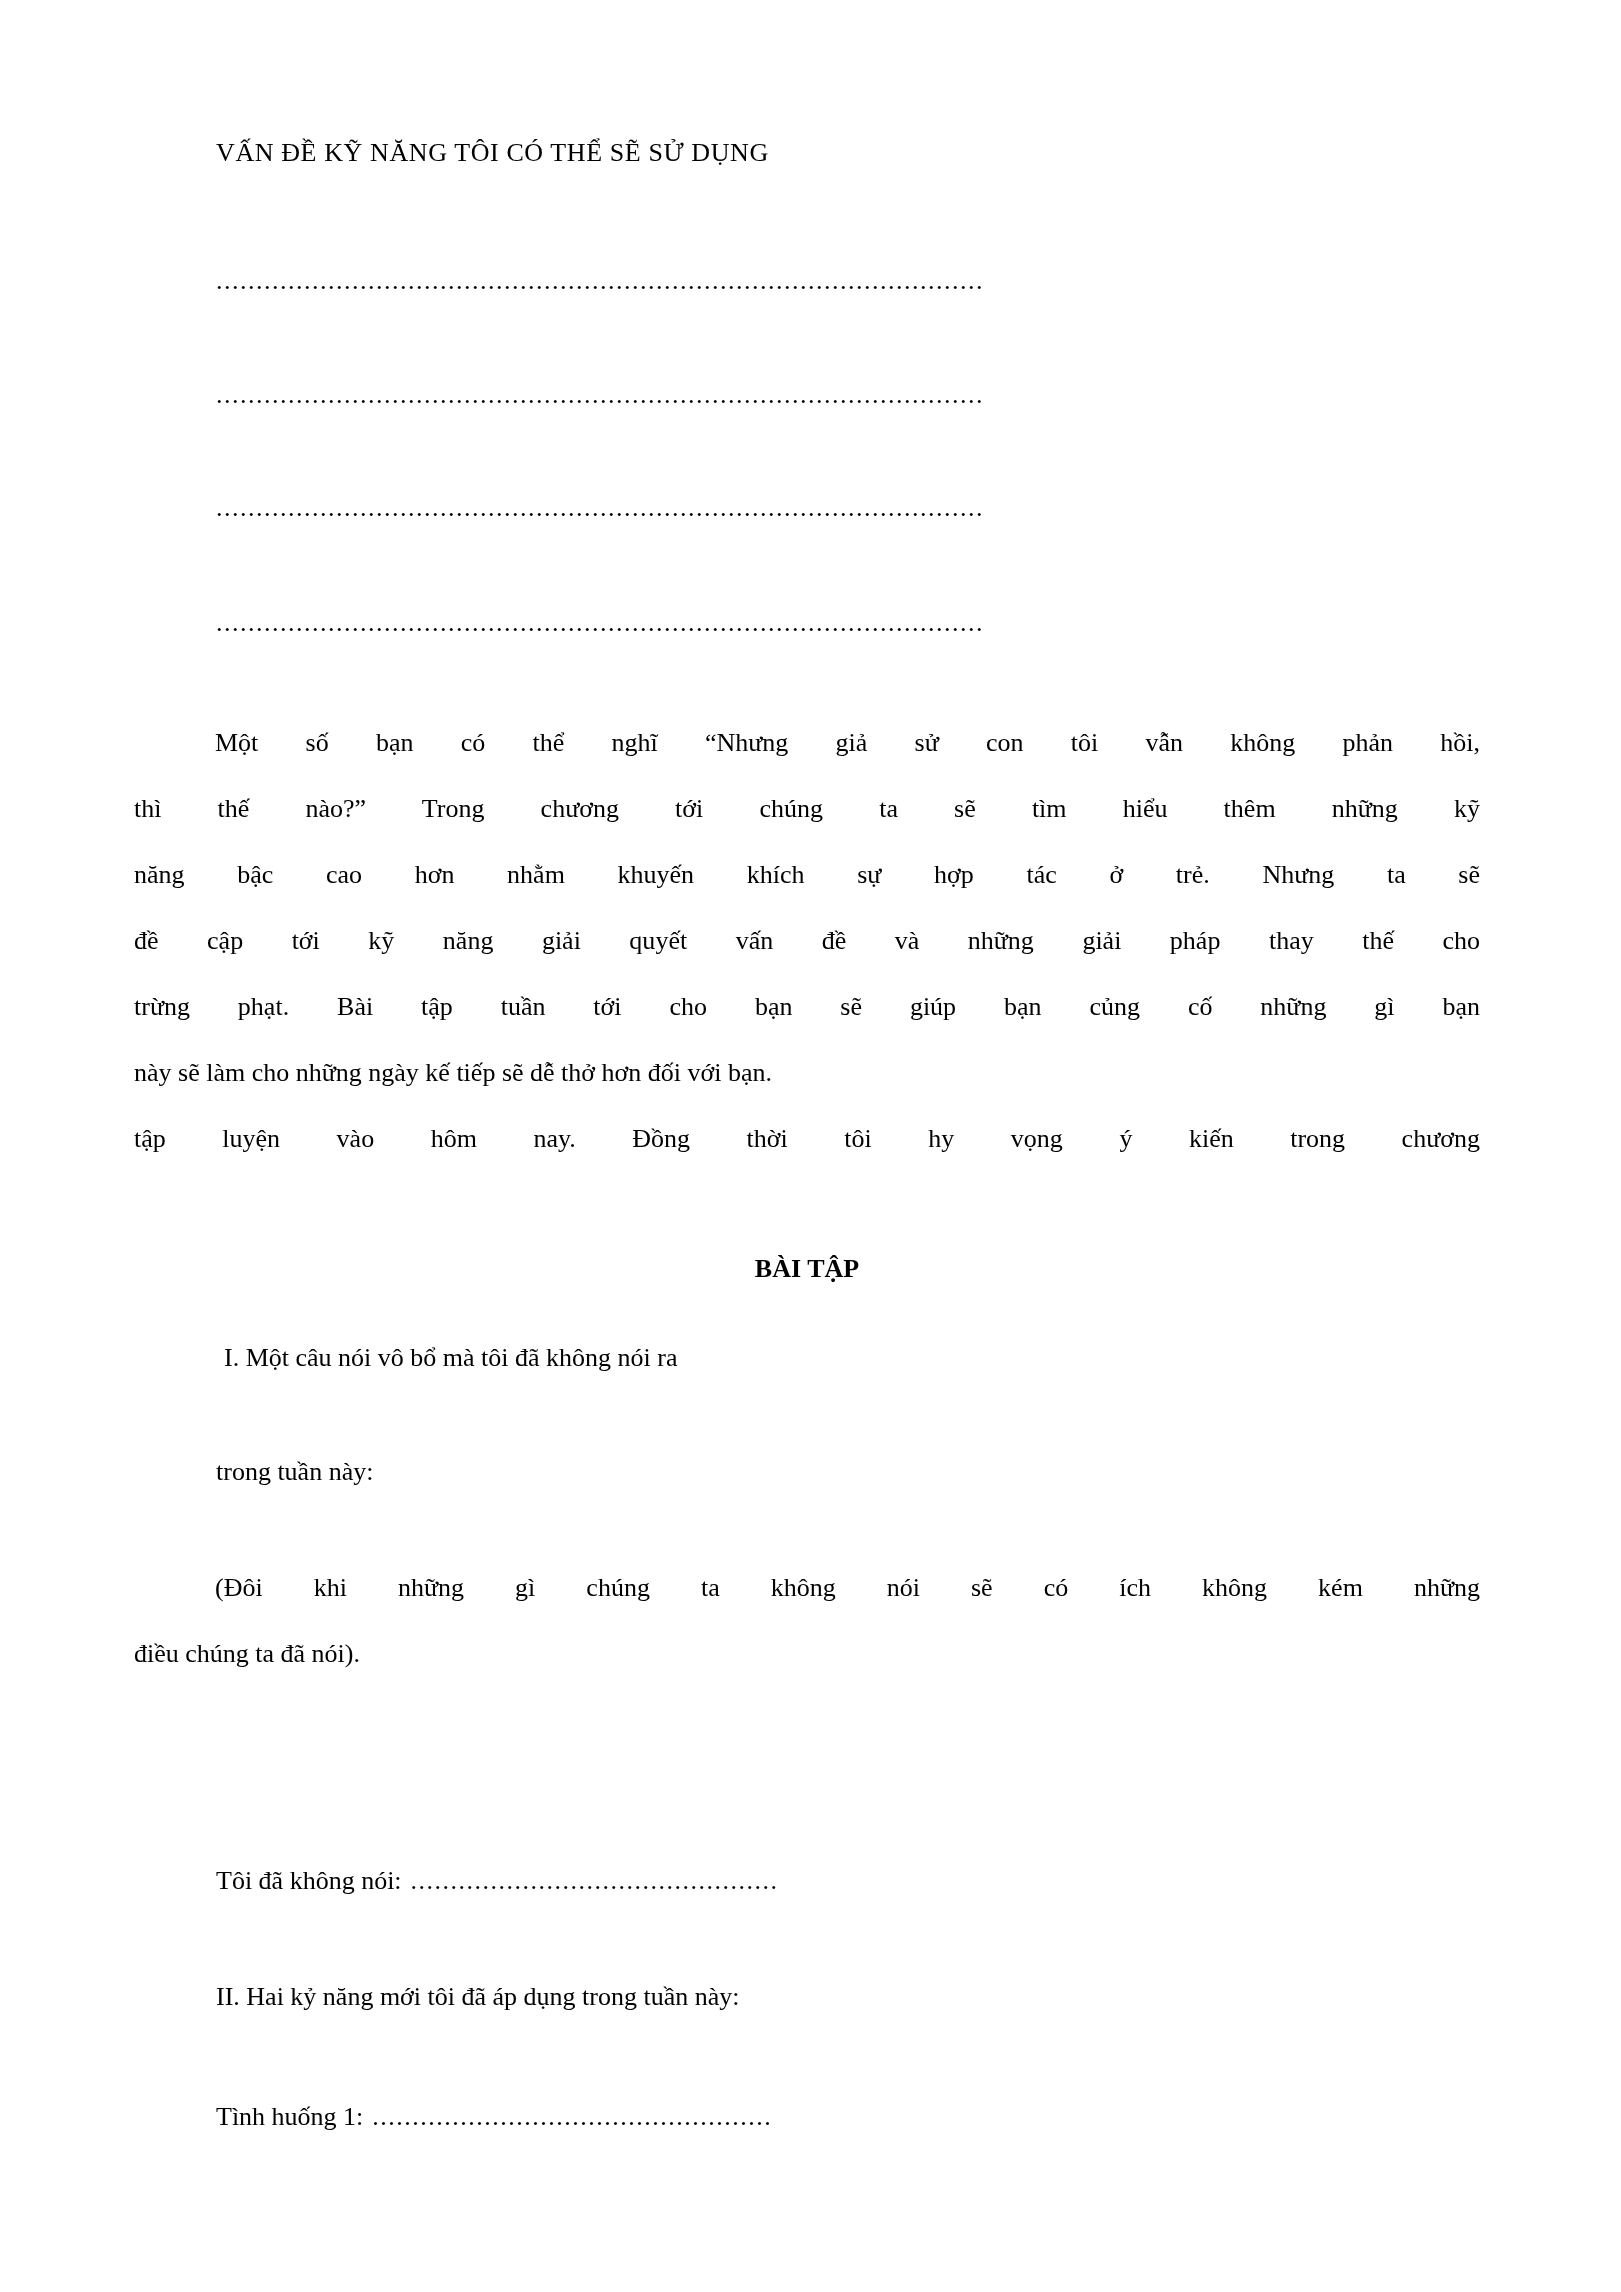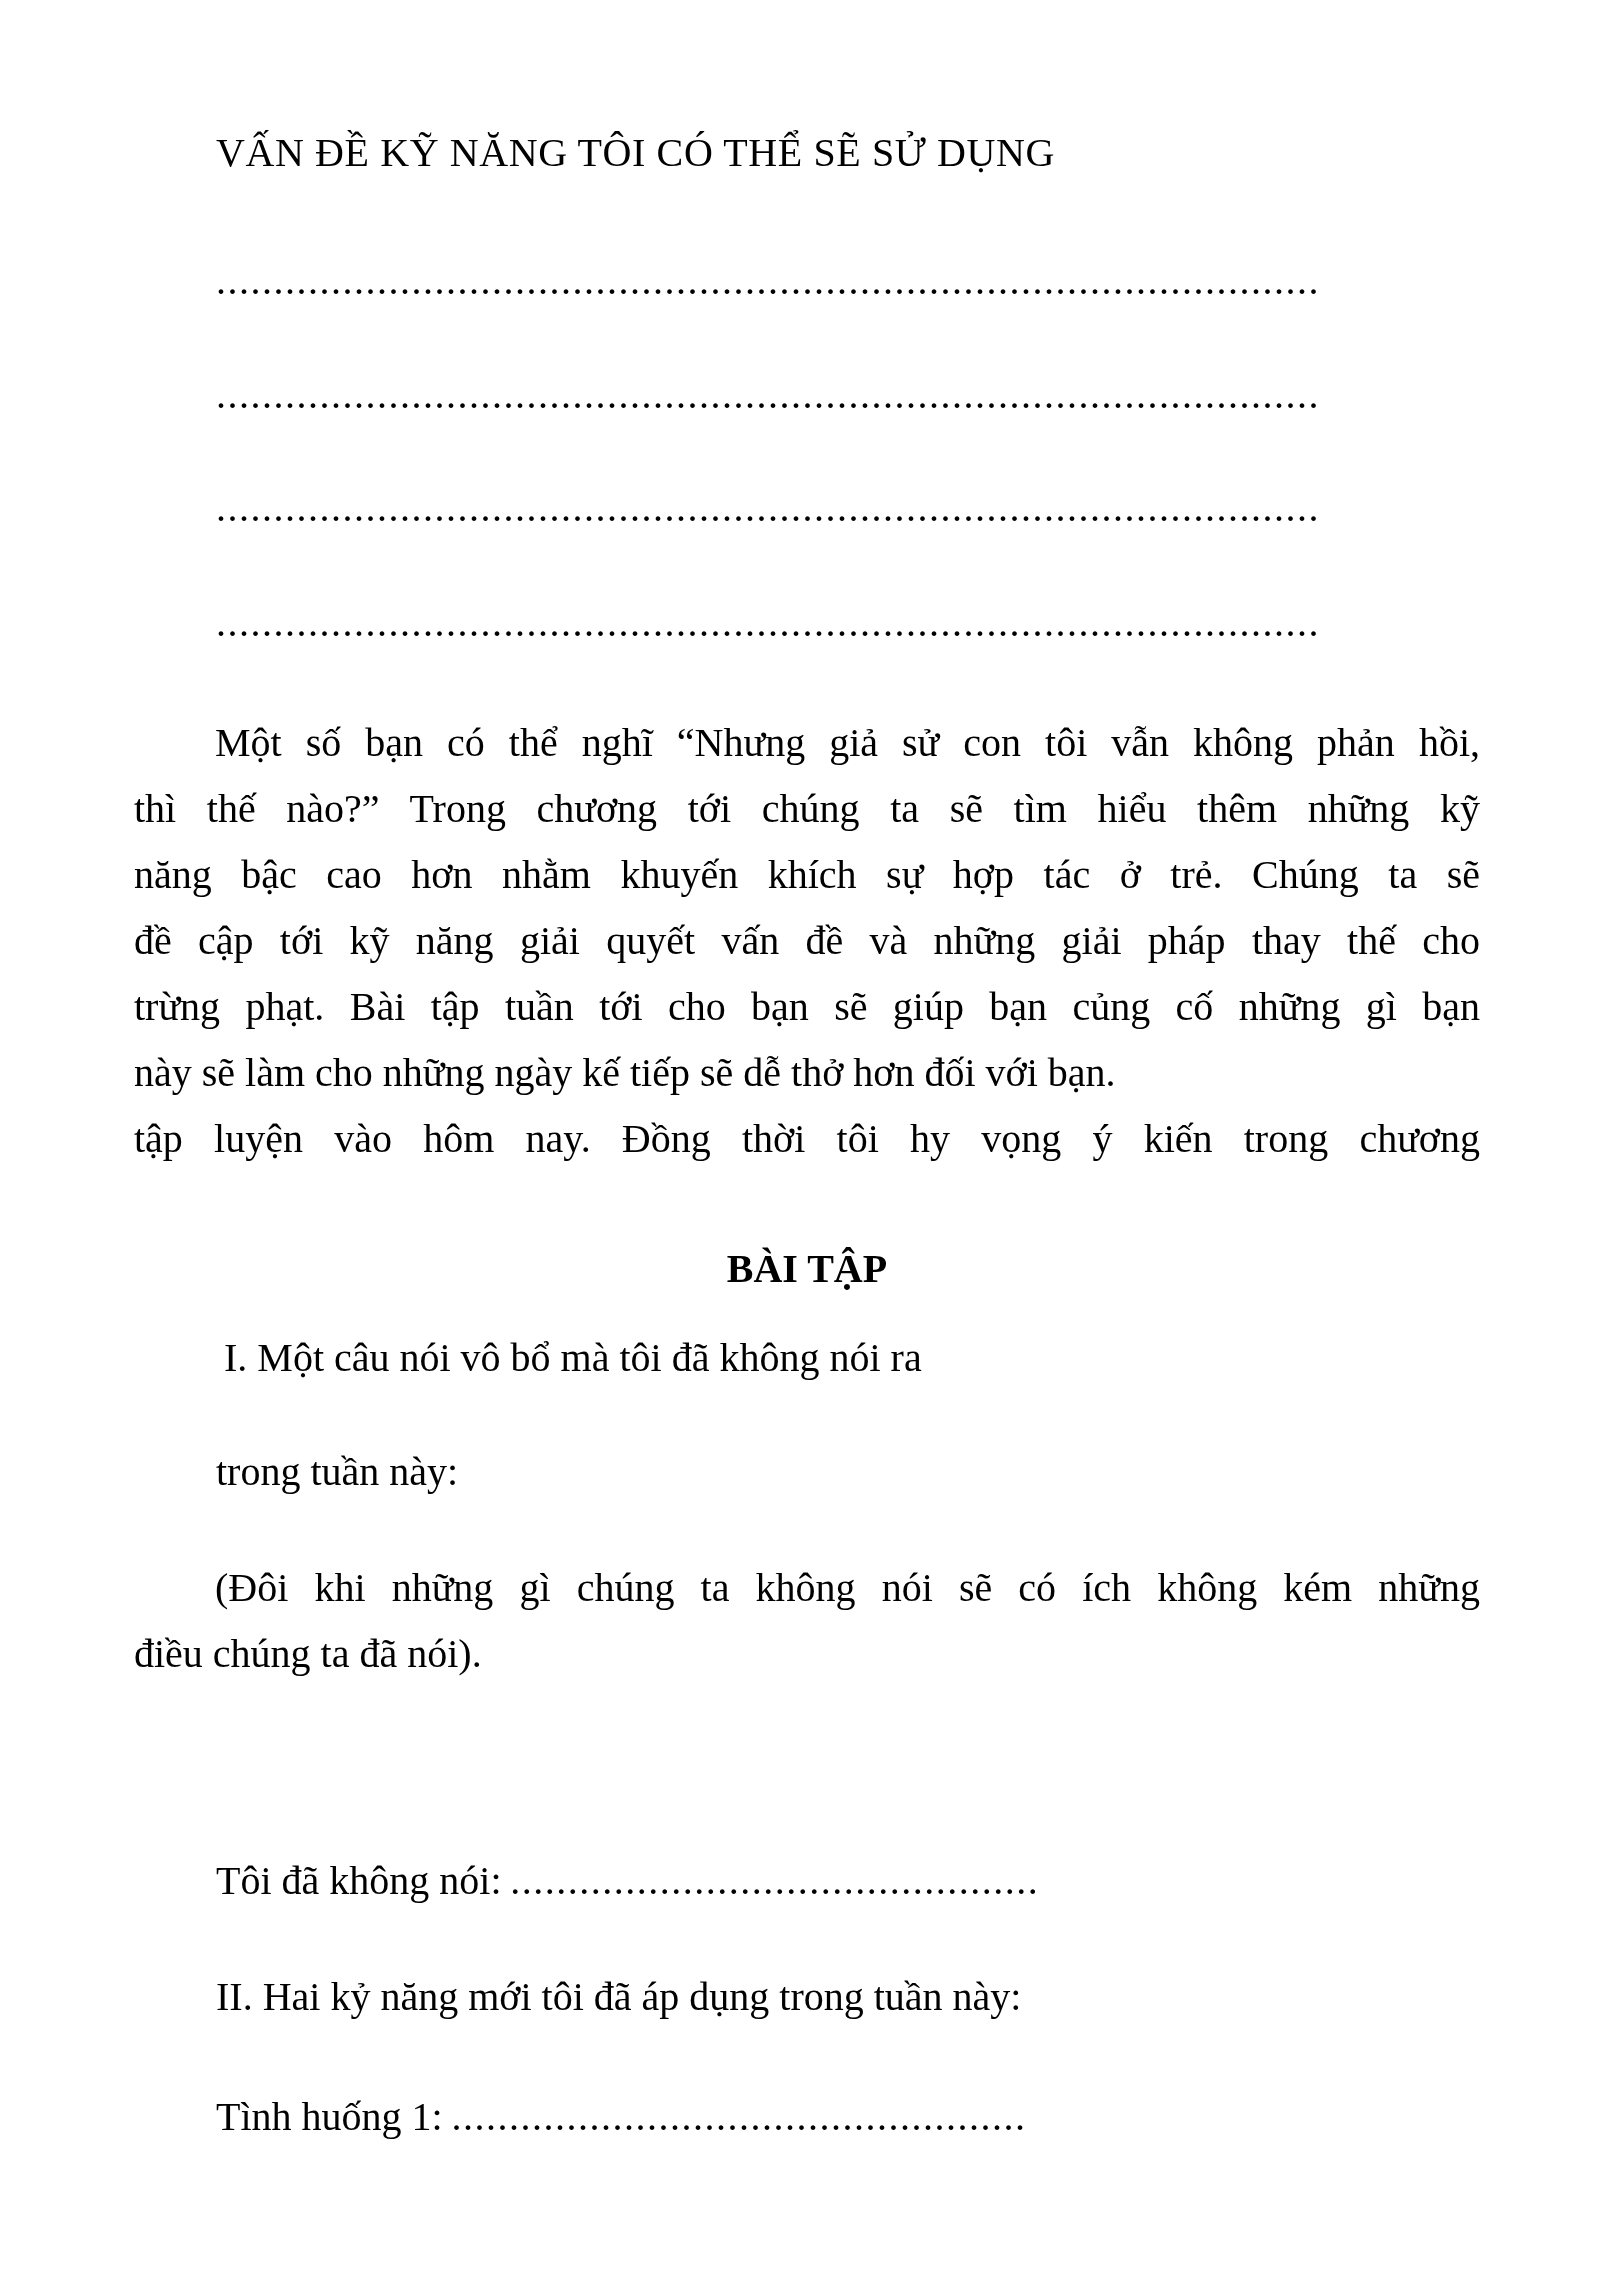--- a/index.html
+++ b/index.html
@@ -3,21 +3,21 @@
 <meta charset="utf-8">
 <style>
   html, body { margin: 0; padding: 0; background: #e9e9e9; }
   .page {
     position: relative;
     width: 1621px;
     height: 2293px;
     background: #ffffff;
     color: #000000;
     font-family: "Liberation Serif", "DejaVu Serif", serif;
-    font-size: 40px;
+    font-size: 26px;
     overflow: hidden;
   }
   .abs { position: absolute; }
   .line { line-height: 49px; white-space: nowrap; }
   
   .dotline {
     left: 216px;
     width: 1110px;
     overflow: hidden;
     letter-spacing: 1.5px;
@@ -56,21 +56,21 @@
   <div class="abs line sectionheading" style="top:128px; left:216px;">VẤN ĐỀ KỸ NĂNG TÔI CÓ THỂ SẼ SỬ DỤNG</div>
 
   <div class="abs dotline" style="top:256px;">................................................................................................</div>
   <div class="abs dotline" style="top:370px;">................................................................................................</div>
   <div class="abs dotline" style="top:483px;">................................................................................................</div>
   <div class="abs dotline" style="top:598px;">................................................................................................</div>
 
   <div class="abs jwrap" style="top:710px;">
     <div class="pline indent">Một số bạn có thể nghĩ “Nhưng giả sử con tôi vẫn không phản hồi,</div>
     <div class="pline">thì thế nào?” Trong chương tới chúng ta sẽ tìm hiểu thêm những kỹ</div>
-    <div class="pline">năng bậc cao hơn nhằm khuyến khích sự hợp tác ở trẻ. Chúng ta sẽ</div>
+    <div class="pline">năng bậc cao hơn nhằm khuyến khích sự hợp tác ở trẻ. Nhưng ta sẽ</div>
     <div class="pline">đề cập tới kỹ năng giải quyết vấn đề và những giải pháp thay thế cho</div>
     <div class="pline">trừng phạt. Bài tập tuần tới cho bạn sẽ giúp bạn củng cố những gì bạn</div>
     <div class="pline lastline">này sẽ làm cho những ngày kế tiếp sẽ dễ thở hơn đối với bạn.</div>
     <div class="pline">tập luyện vào hôm nay. Đồng thời tôi hy vọng ý kiến trong chương</div>
   </div>
 
   <div class="abs exheading" style="top:1244px;">BÀI TẬP</div>
 
   <div class="abs line single" style="top:1333px;margin-left:8px;">I. Một câu nói vô bổ mà tôi đã không nói ra</div>
   <div class="abs line single" style="top:1447px;">trong tuần này:</div>

